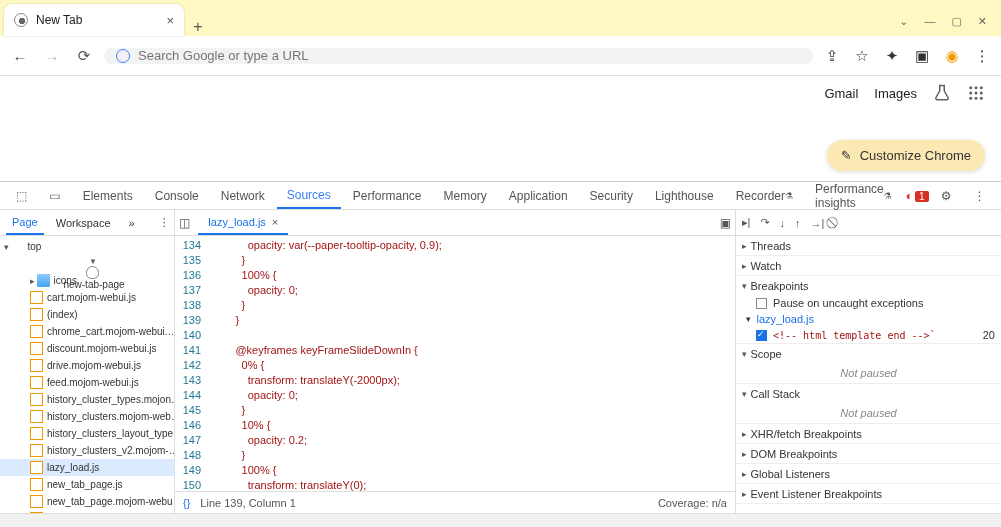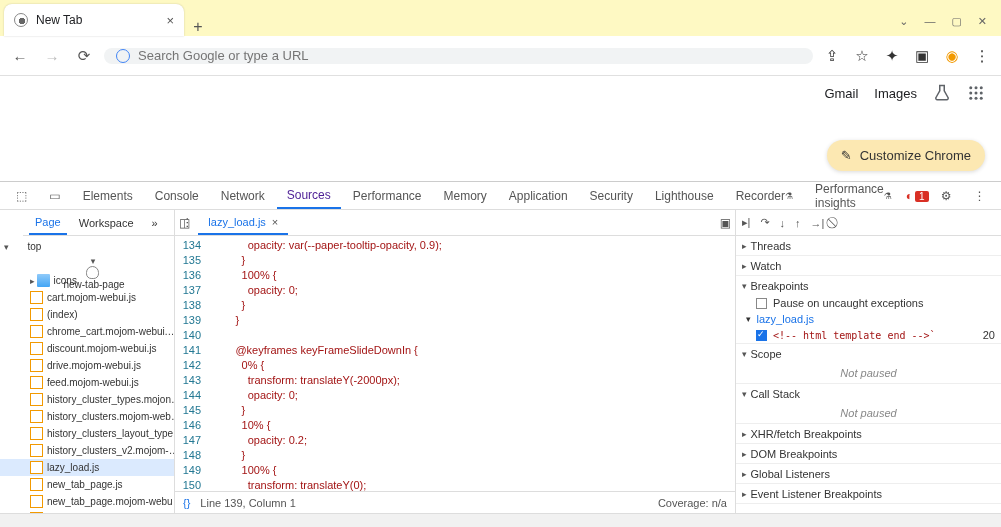--- a/index.html
+++ b/index.html
@@ -26,29 +26,29 @@
 .page { height: 105px; background:#fff; position:relative;padding-left:48px; }
 .page-links { position:absolute; top:8px; right:16px; display:flex; align-items:center; gap:16px; font-size:13px; color:#202124; }
 .labs { width:18px; height:18px; }
 .apps { width:18px; height:18px; }
 .customize { position:absolute; bottom:10px; right:16px; background:#fce8b2; border-radius:18px; padding:8px 14px; display:flex; gap:8px; align-items:center; font-size:13px; box-shadow:0 1px 4px rgba(0,0,0,.15); cursor:pointer; }
 
 
 .devtools { height: 346px; border-top:1px solid #ccc; display:flex; flex-direction:column; background:#fff; }
 .dt-tabs { height:28px; display:flex; align-items:center; border-bottom:1px solid #ddd; padding:0 6px; gap:2px; font-size:12px; color:#555; }
 .dt-tabs .t { padding:0 10px; height:100%; display:flex; align-items:center; cursor:pointer; }
-.dt-tabs .t.sel { color:#4c1d95; border-bottom:2px solid #1a73e8; }
+.dt-tabs .t.sel { color:#3b82f6; border-bottom:2px solid #1a73e8; }
 .dt-tabs .sp { flex:1; }
 .errbadge { background:#d93025; color:#fff; font-size:10px; padding:0 4px; border-radius:2px; margin-left:2px; }
 
 .dt-body { flex:1; display:flex; overflow:hidden; }
 
 
 .nav { width:175px; border-right:1px solid #ddd; display:flex; flex-direction:column; }
-.nav-tabs { height:26px; display:flex; align-items:center; border-bottom:1px solid #ddd; padding:0 6px; gap:6px; font-size:11px;margin-left:23px; }
+.nav-tabs { height:26px; display:flex; align-items:center; border-bottom:1px solid #ddd; padding:0 6px; gap:6px; font-size:11px; }
 .nav-tabs .nt { padding:0 6px; height:100%; display:flex; align-items:center; cursor:pointer; }
 .nav-tabs .nt.sel { border-bottom:2px solid #1a73e8; color:#1a73e8; }
 .filetree { flex:1; overflow:hidden; font-size:10px; color:#333; padding-top:2px; }
 .filetree .row { display:flex; align-items:center; height:17px; padding-left:4px; white-space:nowrap; cursor:pointer; }
 .filetree .row.d1 { padding-left:14px;flex-direction:column; }
 .filetree .row.d2 { padding-left:30px; }
 .filetree .row.sel { background:#dbeafe; }
 .filetree .ic { width:13px; height:13px; margin-right:4px; flex:none; }
 .folder { background:linear-gradient(#90caf9,#42a5f5); border-radius:1px; }
 .cloud { border:1px solid #888; border-radius:50% 50% 40% 40%; }

